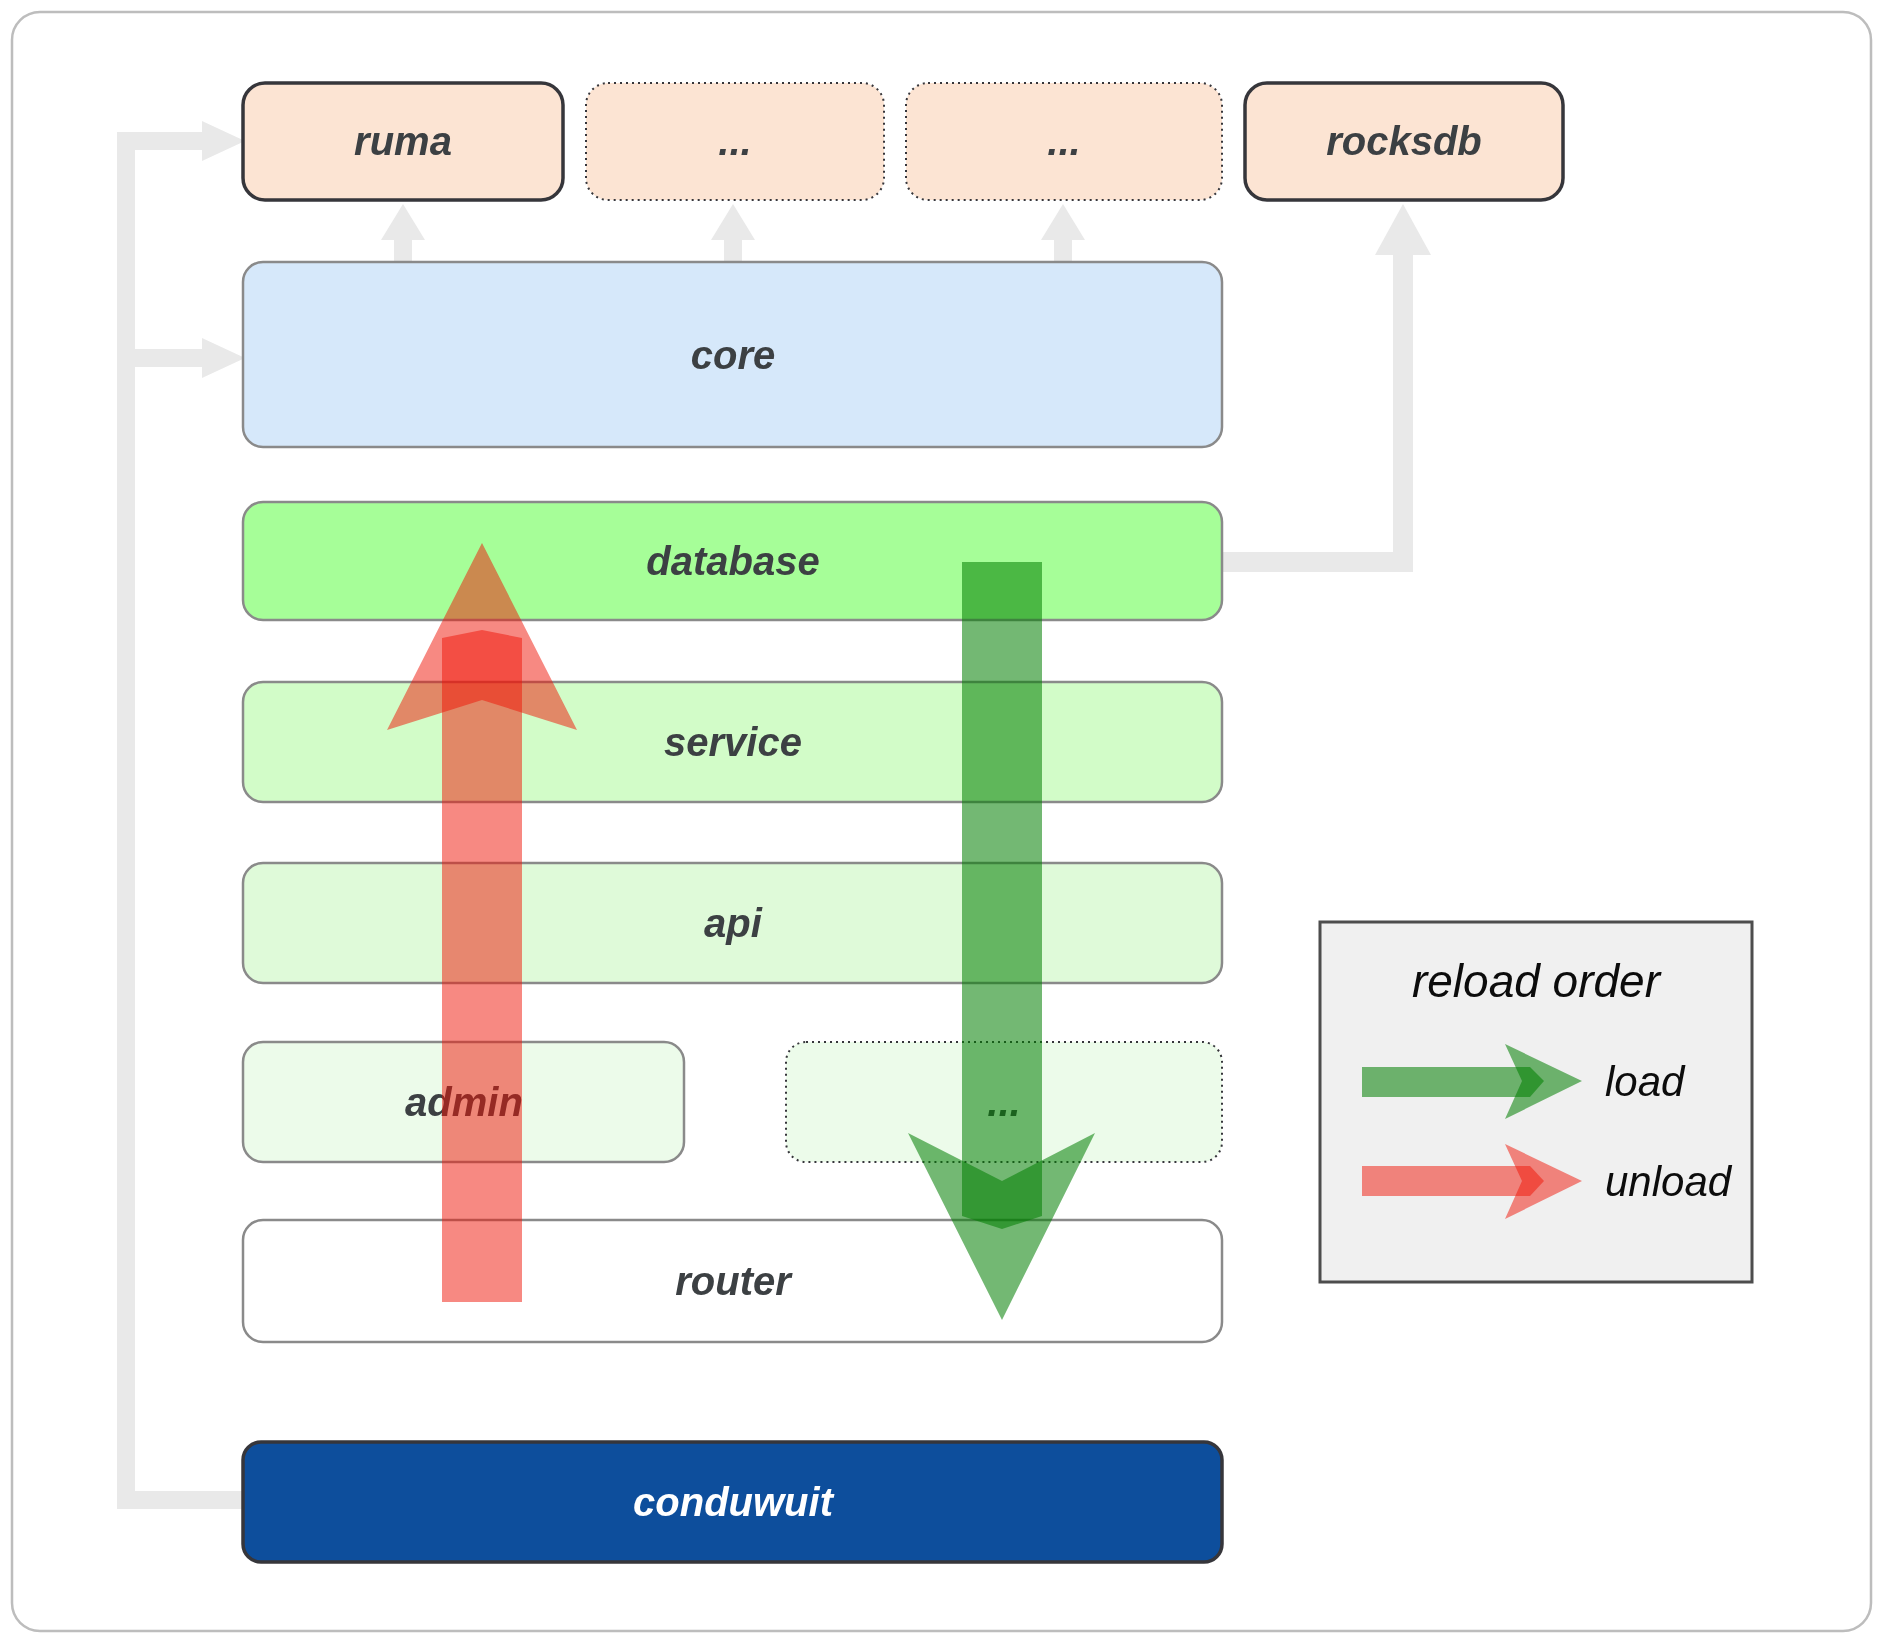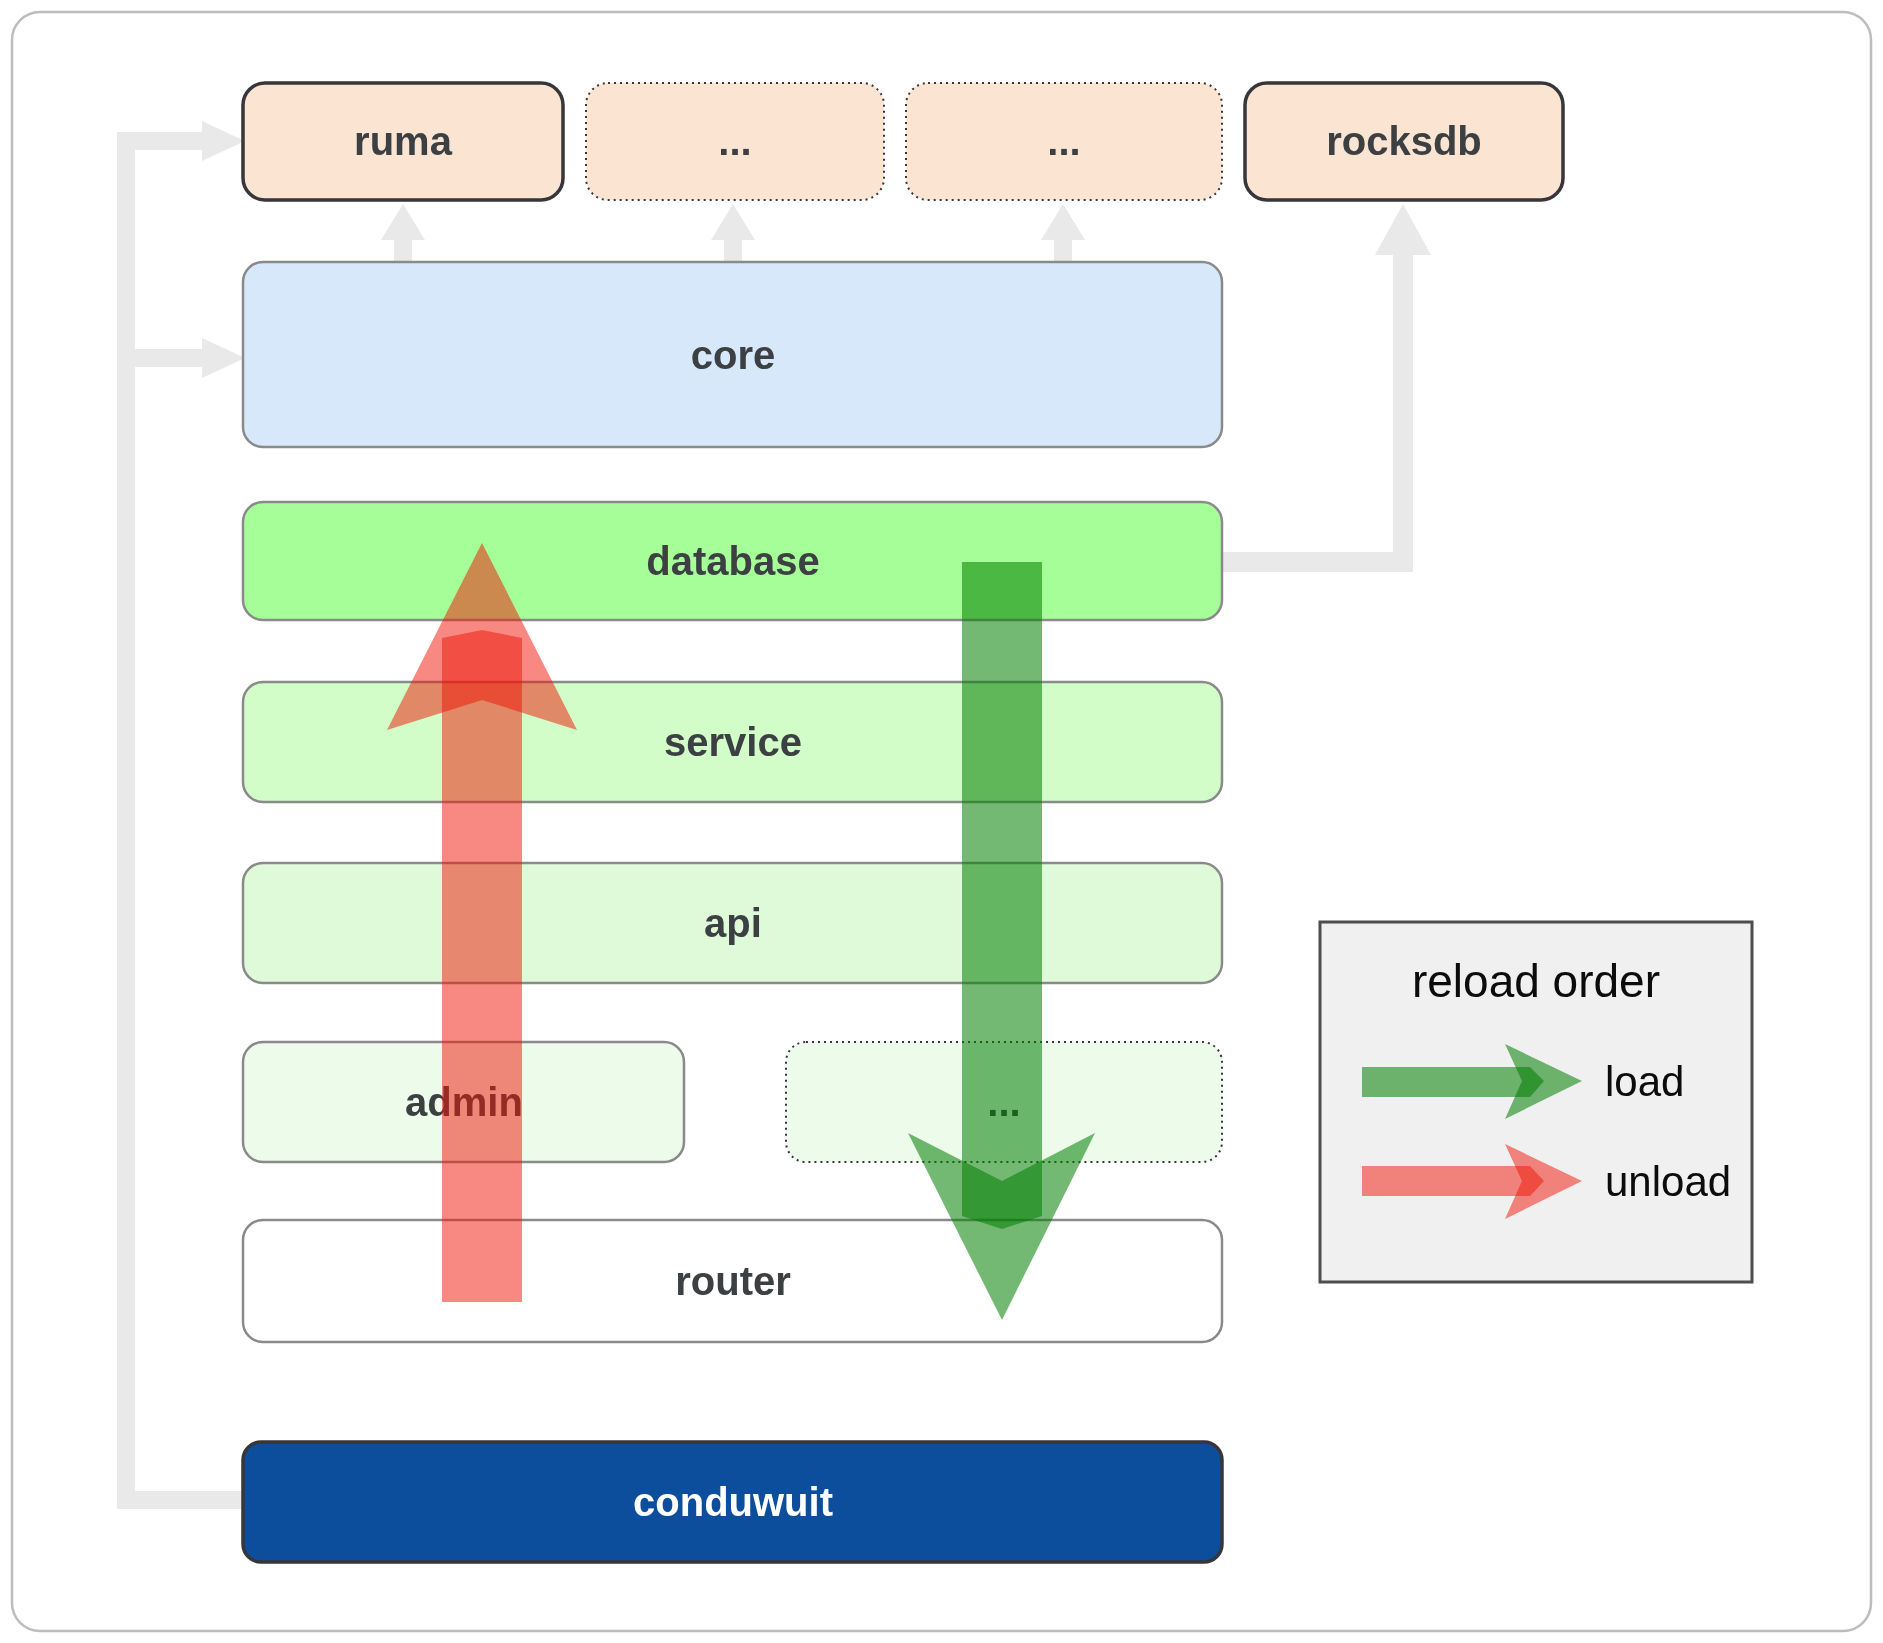--- a/index.html
+++ b/index.html
@@ -3,20 +3,21 @@
 <meta charset="utf-8">
 <style>
   html, body { margin: 0; padding: 0; background: #ffffff; }
   #stage {
     position: relative;
     width: 1883px;
     height: 1643px;
     background: #ffffff;
     font-family: "Liberation Sans", sans-serif;
     overflow: hidden;
+    font-style: italic;
   }
   svg { position: absolute; top: 0; left: 0; display: block; }
 
   
   .frame       { fill: none; stroke: #bdbdbd; stroke-width: 2.5; }
   .box-thin    { stroke: #8a8a8a; stroke-width: 2.5; }
   .box-dark    { stroke: #36363b; stroke-width: 3.5; }
   .box-dotted  { stroke: #36363b; stroke-width: 2; stroke-dasharray: 2 4; }
   .legend-box  { stroke: #4d4d4d; stroke-width: 3; }
   .connector   { stroke: none; }

